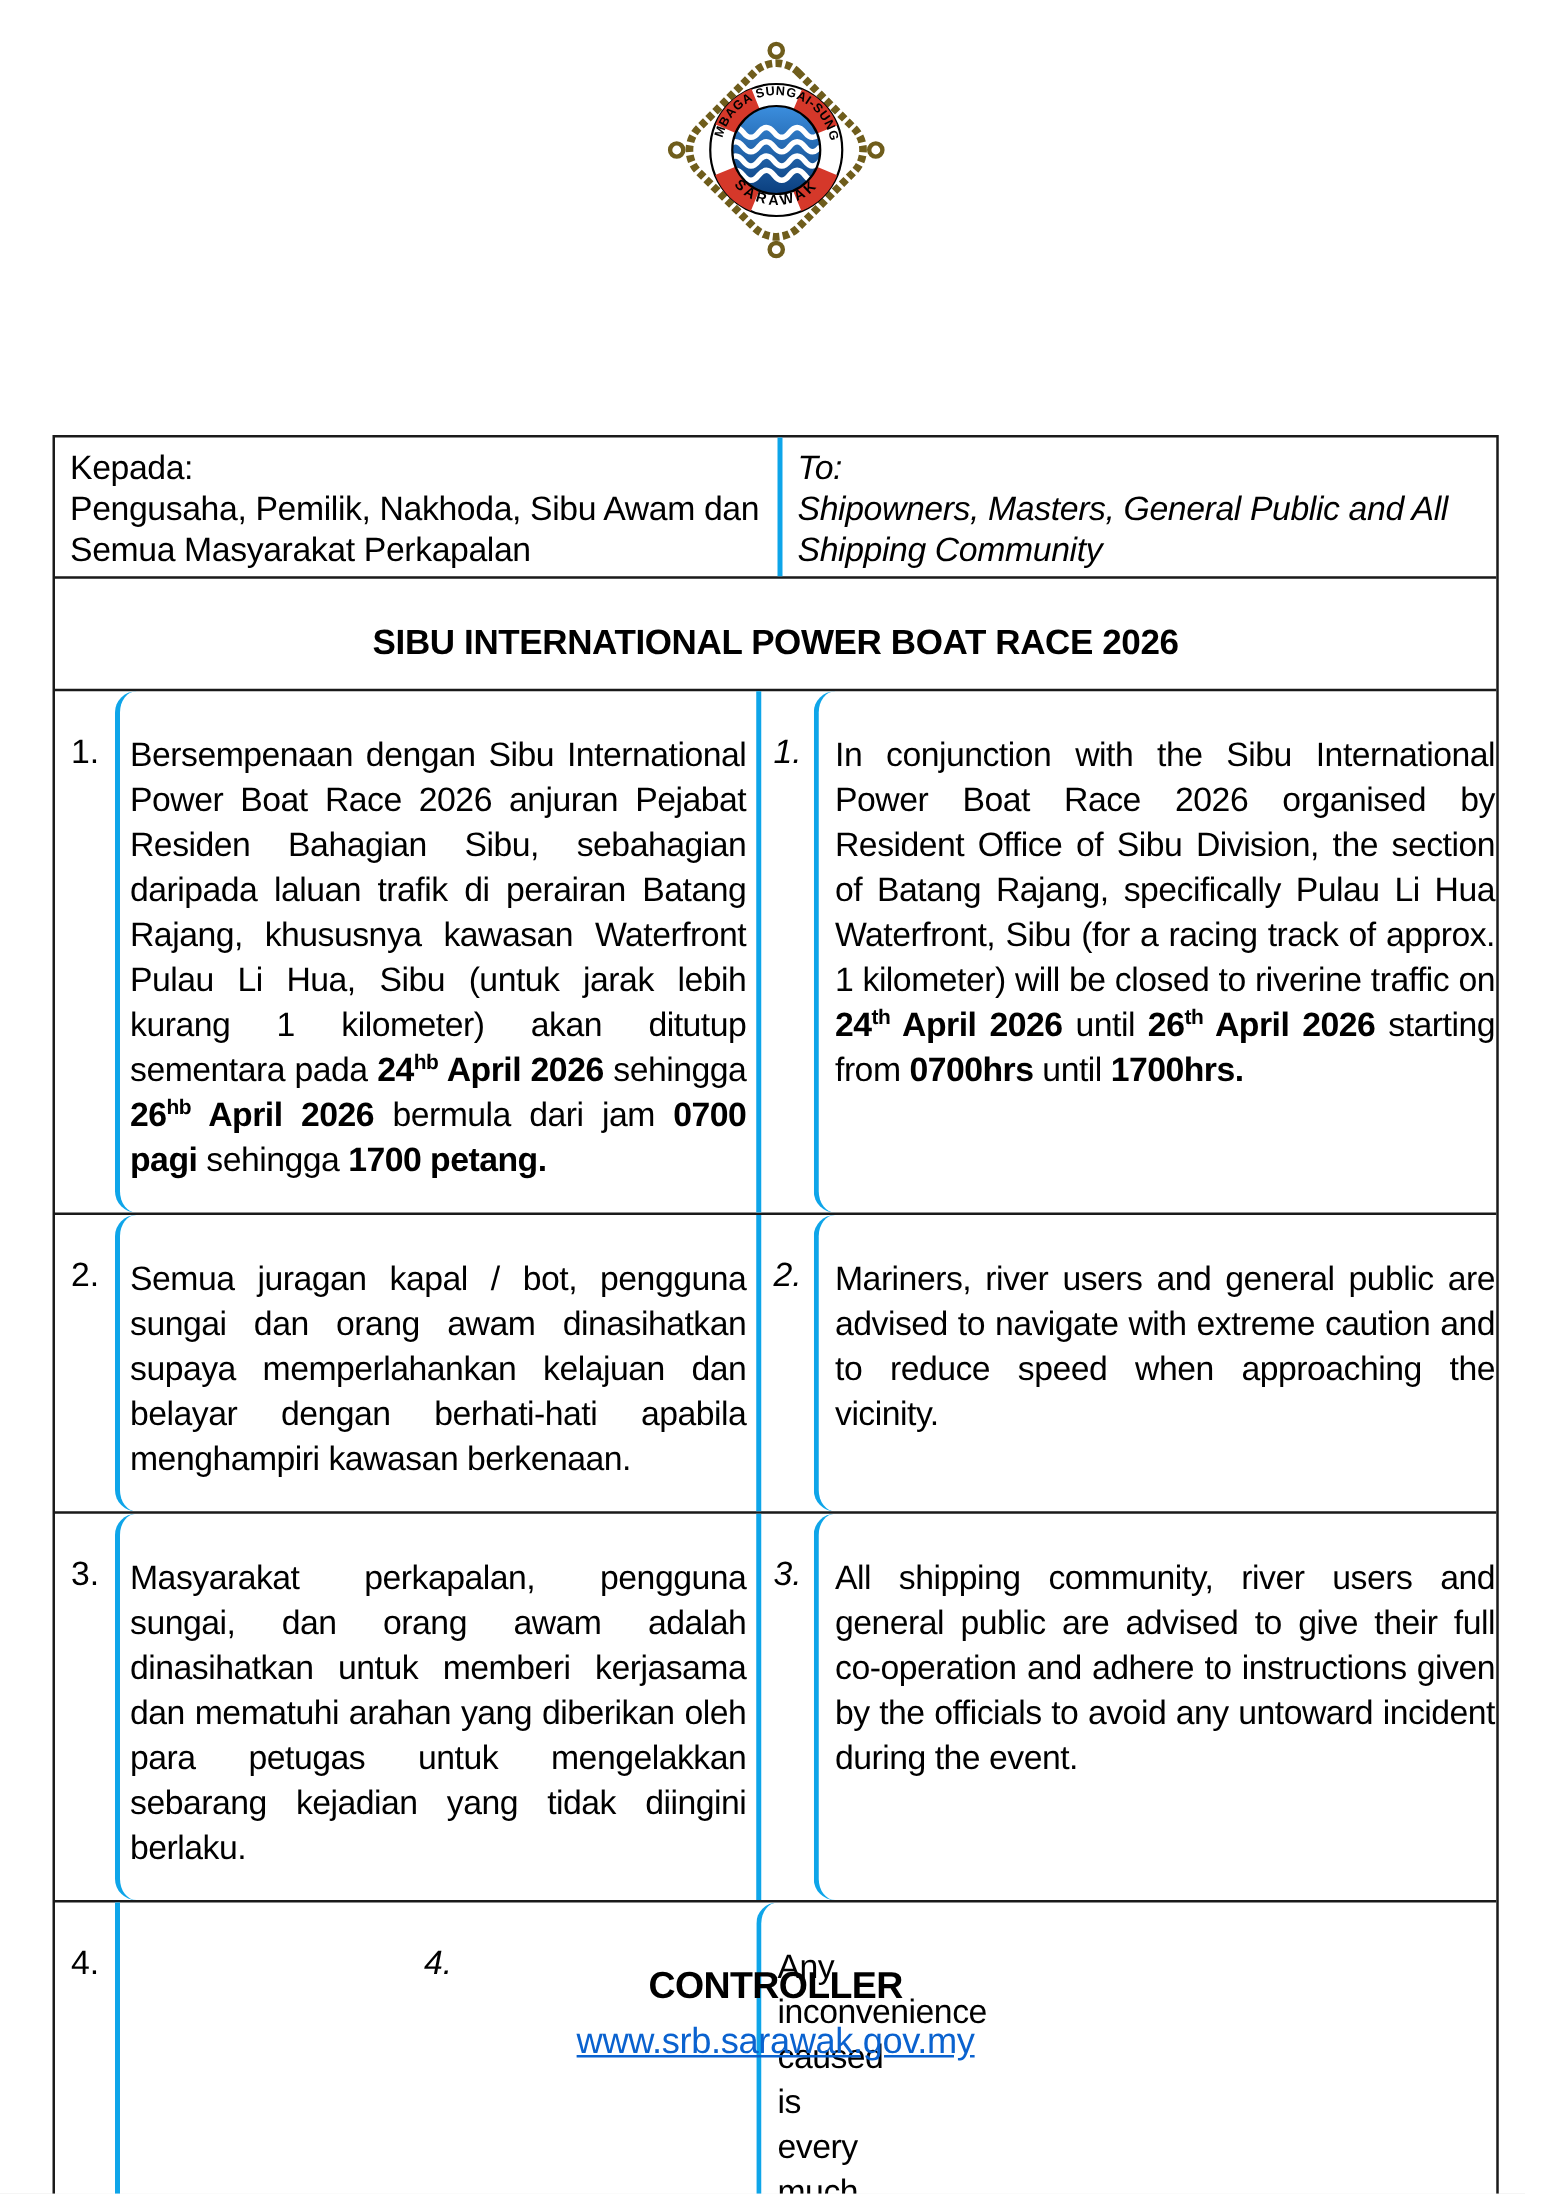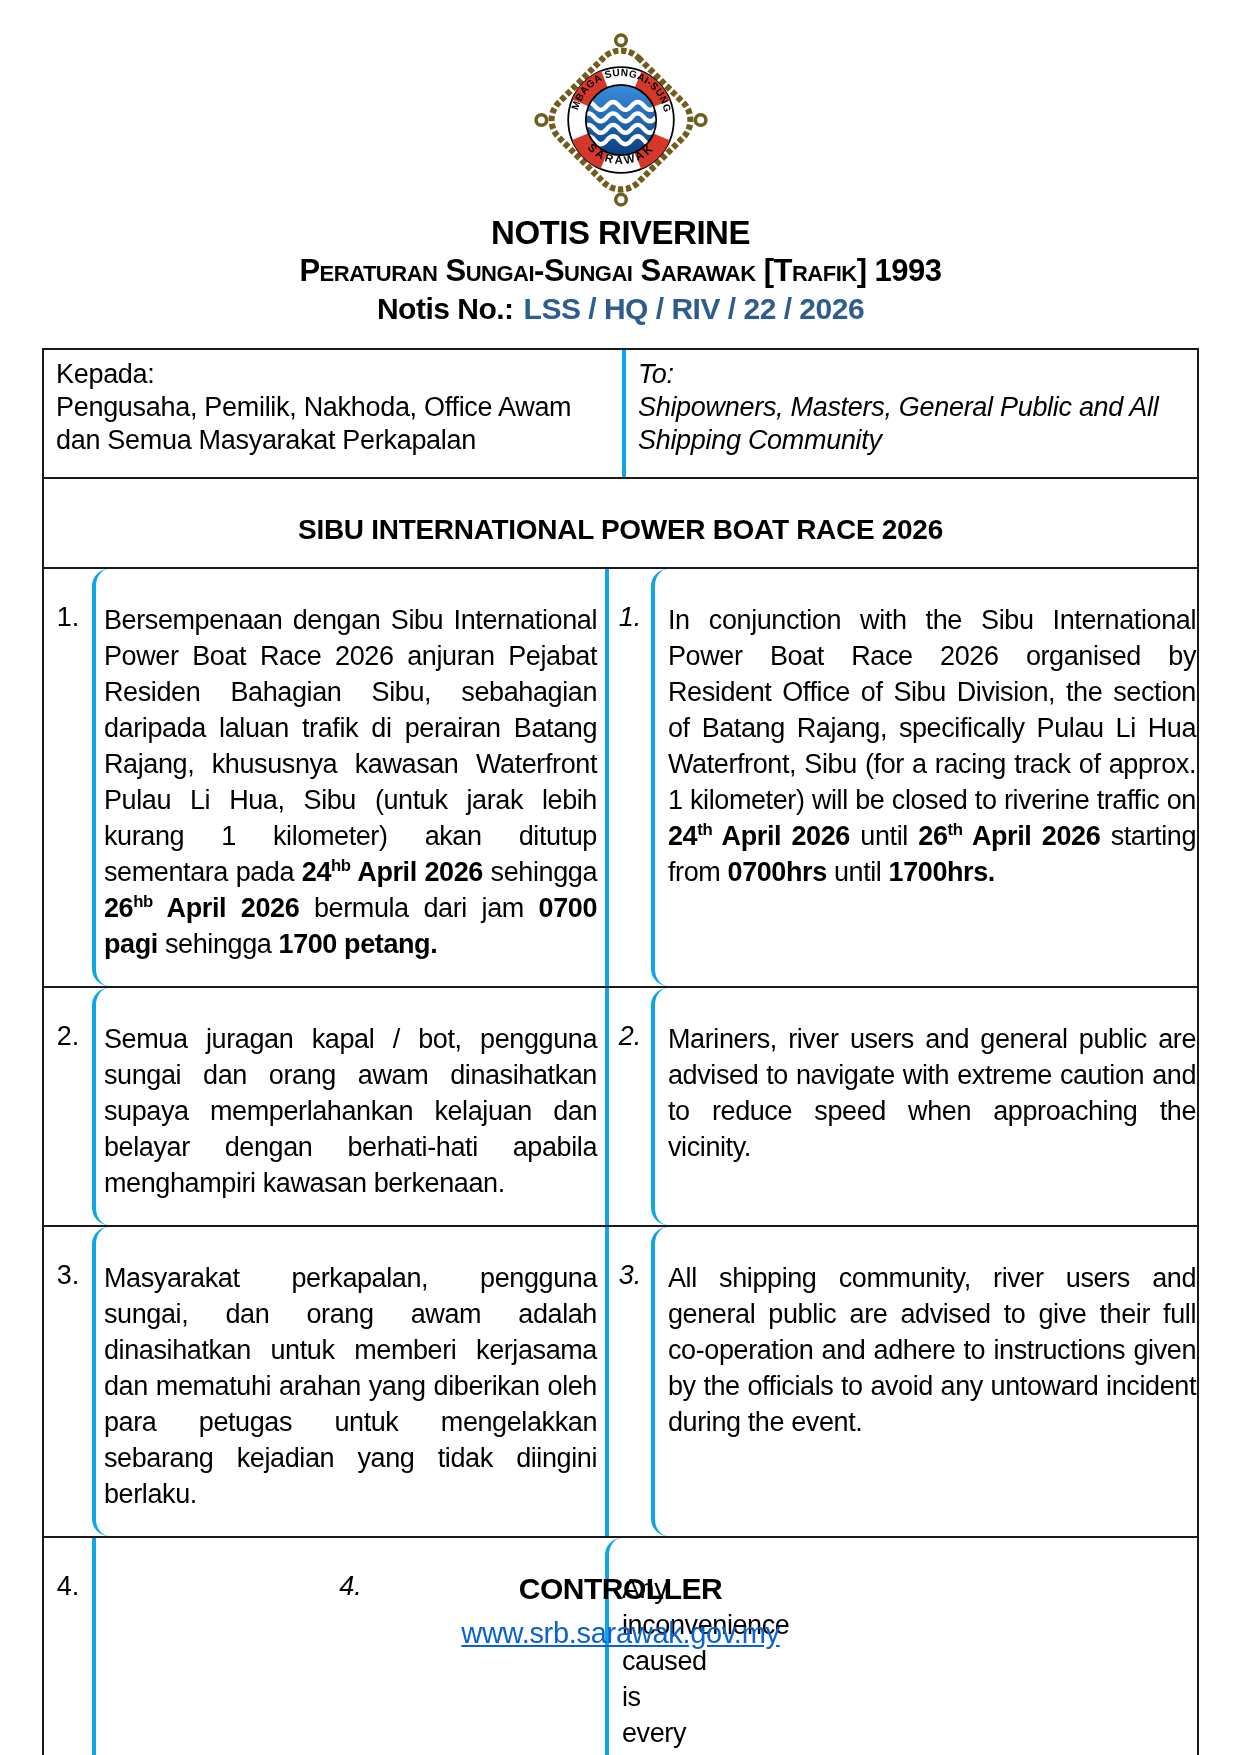--- a/index.html
+++ b/index.html
@@ -24,21 +24,21 @@
     position:absolute; left:42px; top:348px; width:1157px;
     border:2px solid #1a1a1a;
     box-sizing:border-box;
     background:#fff;
   }
   .row { display:grid; box-sizing:border-box; }
   .row + .row { border-top:2px solid #1a1a1a; }
   .cell { box-sizing:border-box; min-width:0; }
   .cell + .cell { border-left:4px solid #0ea5e9; }
   .row-recipients { grid-template-columns:578px 1fr; min-height:105px; }
-  .rec-cell { padding:8px 12px 20px 12px; font-size:27px; line-height:33px; letter-spacing:-0.3px; }
+  .rec-cell { padding:8px 12px 4px 12px; font-size:27px; line-height:33px; letter-spacing:-0.3px; }
   .rec-cell.en { font-style:italic; }
   .row-subject { grid-template-columns:1fr; min-height:90px; }
   .subject-cell { display:flex; align-items:center; justify-content:center; }
   .subject-text { font-weight:bold; font-size:28px; letter-spacing:-0.3px; padding-top:14px; }
   .row-item { grid-template-columns:48px 513px 46px 1fr; }
   .row-item.h1 { min-height:363px; }
   .row-item.h2 { min-height:212px; }
   .row-item.h3 { min-height:245px; }
   .row-item.h4 { min-height:126px; }
   .num-cell { padding-top:33px; text-align:center; font-size:27px; }
@@ -97,32 +97,27 @@
 
       <text font-family="Liberation Sans, sans-serif" font-size="11.5" font-weight="bold" letter-spacing="0.6" fill="#000">
         <textPath href="#arcTop" startOffset="50%" text-anchor="middle">LEMBAGA SUNGAI-SUNGAI</textPath>
       </text>
       <text font-family="Liberation Sans, sans-serif" font-size="13" font-weight="bold" letter-spacing="3" fill="#000">
         <textPath href="#arcBottom" startOffset="50%" text-anchor="middle">SARAWAK</textPath>
       </text>
     </svg>
   </div>
 
-  <div class="titles">
-    <div class="title-main">NOTIS RIVERINE</div>
-    <div class="title-sub">Peraturan Sungai-Sungai Sarawak [Trafik] 1993</div>
-    <div class="title-notis"><span>Notis No.:</span><span class="notis-value">LSS / HQ / RIV / 22 / 2026</span></div>
-  </div>
 
   <div class="notice-table">
 
     <div class="row row-recipients">
       <div class="cell rec-cell my">
         <div>Kepada:</div>
-        <div>Pengusaha, Pemilik, Nakhoda, Office Awam dan Semua Masyarakat Perkapalan</div>
+        <div>Pengusaha, Pemilik, Nakhoda, Sibu Awam dan Semua Masyarakat Perkapalan</div>
       </div>
       <div class="cell rec-cell en">
         <div>To:</div>
         <div>Shipowners, Masters, General Public and All Shipping Community</div>
       </div>
     </div>
 
     <div class="row row-subject">
       <div class="cell subject-cell">
         <span class="subject-text">SIBU INTERNATIONAL POWER BOAT RACE 2026</span>

